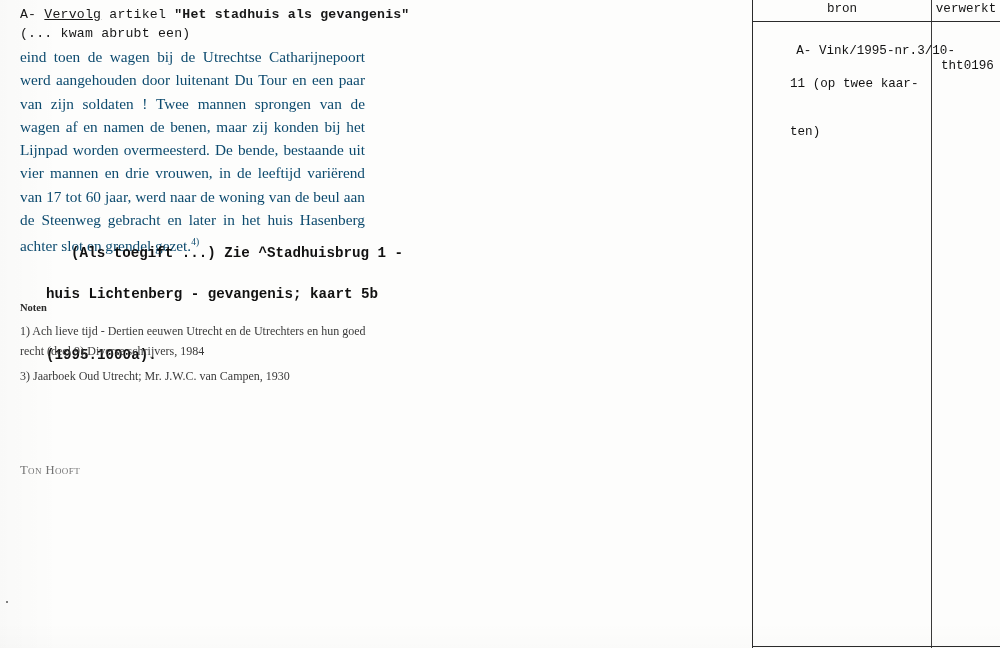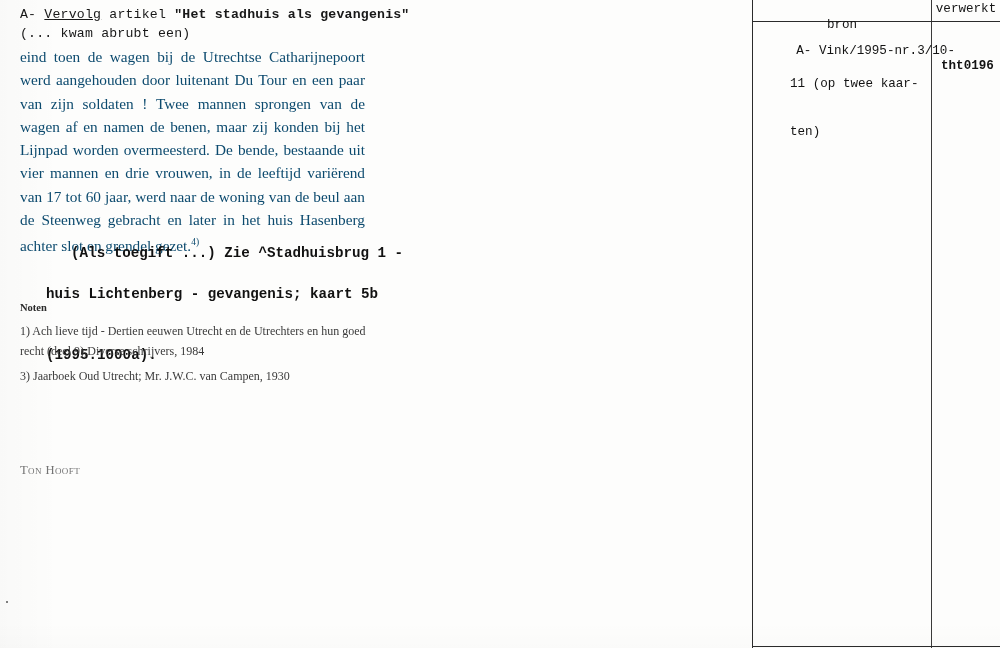--- a/index.html
+++ b/index.html
@@ -166,21 +166,21 @@
     right: 0; bottom: 0;
   }
   .col-head {
     position: absolute;
     top: 2px;
     font-family: "Liberation Mono", monospace;
     font-size: 12.6px;
     color: #151515;
     text-align: center;
   }
-  #head-bron  { left: 752px; width: 180px; margin-top: 16px; }
+  #head-bron  { left: 752px; width: 180px; }
   #head-verw  { left: 932px; width: 68px; }
 
   #bron-entry {
     position: absolute;
     left: 766px;
     top: 27px;
     font-family: "Liberation Mono", monospace;
     font-size: 12.6px;
     line-height: 16.2px;
     color: #131313;
@@ -189,21 +189,20 @@
   #bron-entry .ind { display: block; margin-left: 24px; font-family: Liberation Mono, monospace; }
 
   #verwerkt-entry {
     position: absolute;
     left: 941px;
     top: 59px;
     font-family: "Liberation Mono", monospace;
     font-size: 12.6px;
     color: #131313;
     white-space: pre;
-    font-weight: bold;
   }
 </style>
 </head>
 <body>
 
 <div id="page">
 
   <div class="paper-noise"></div>
 
   <div id="left-col">

